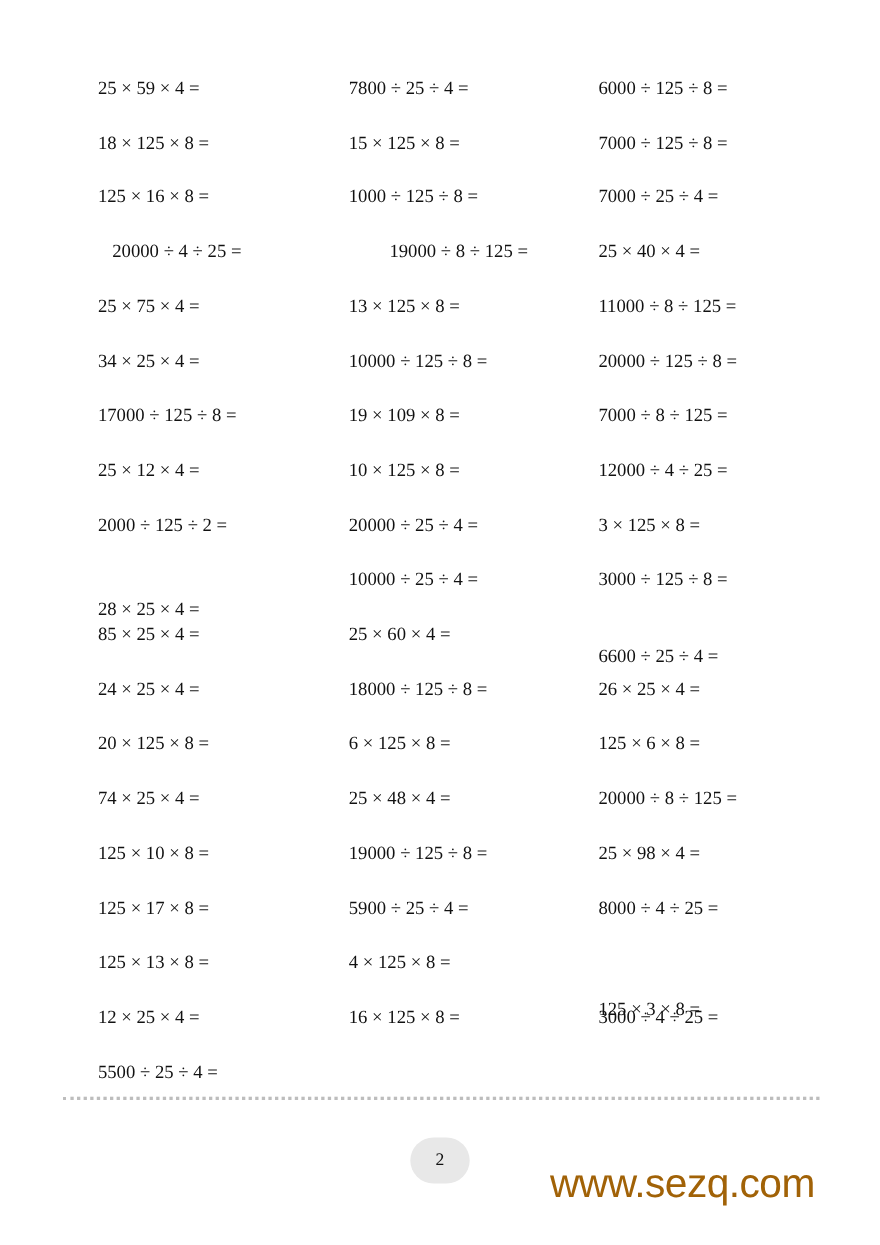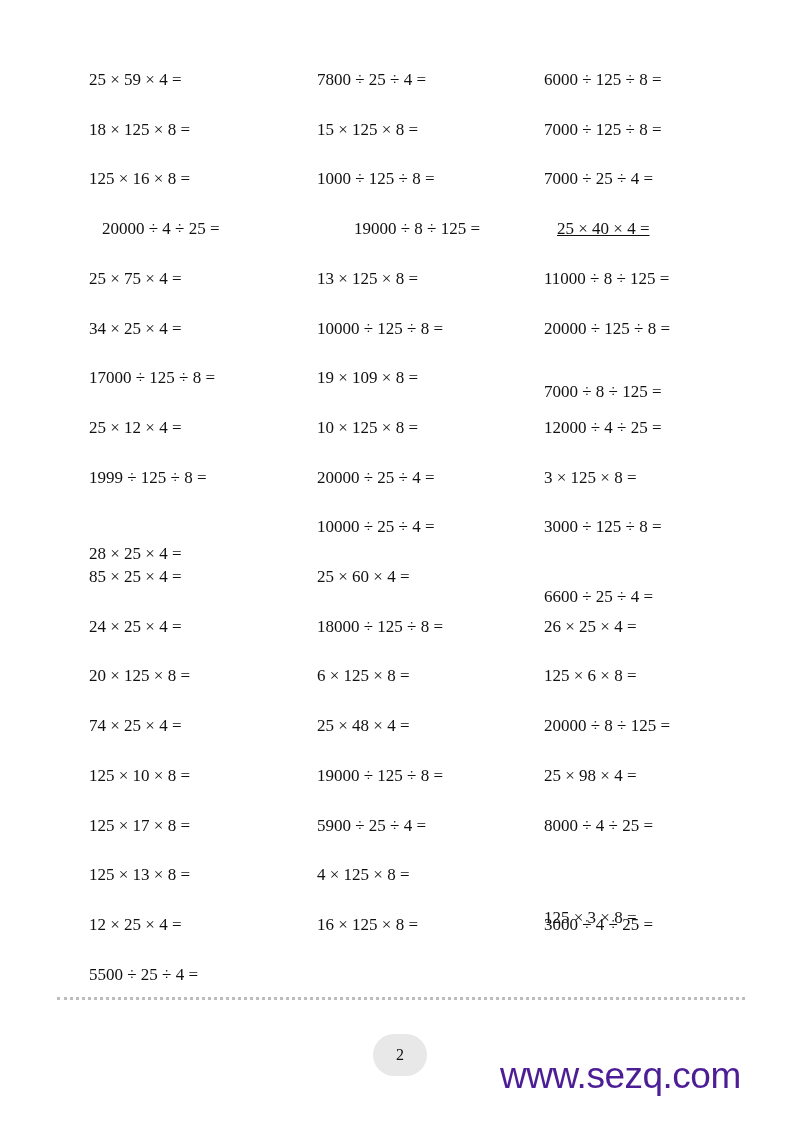--- a/index.html
+++ b/index.html
@@ -16,36 +16,36 @@
     position: absolute; left: 57px; top: 997px; width: 688px; height: 0;
     border-top: 3px dotted #bdbdbd;
   }
   .page-badge {
     position: absolute; left: 373px; top: 1034px; width: 54px; height: 42px;
     border-radius: 21px; background: #e8e8e8; text-align: center;
     line-height: 42px; font-size: 16px;
   }
   .watermark {
     position: absolute; left: 500px; top: 1055px; font-family: "Liberation Sans", sans-serif;
-    font-size: 37px; color: #4c1d95; letter-spacing: -0.5px;
+    font-size: 37px; color: #a16207; letter-spacing: -0.5px;
   }
 </style>
 </head>
 <body>
 
 <div class="grid" id="grid">
     <div class="problem" style="left: 89px; top: 70px;">25 × 59 × 4 =</div>
     <div class="problem" style="left: 89px; top: 119.7px;">18 × 125 × 8 =</div>
     <div class="problem" style="left: 89px; top: 169.4px;">125 × 16 × 8 =</div>
     <div class="problem" style="left: 102px; top: 219.1px;">20000 ÷ 4 ÷ 25 =</div>
     <div class="problem" style="left: 89px; top: 268.8px;">25 × 75 × 4 =</div>
     <div class="problem" style="left: 89px; top: 318.5px;">34 × 25 × 4 =</div>
     <div class="problem" style="left: 89px; top: 368.2px;">17000 ÷ 125 ÷ 8 =</div>
     <div class="problem" style="left: 89px; top: 417.9px;">25 × 12 × 4 =</div>
-    <div class="problem" style="left: 89px; top: 467.6px;">1999 ÷ 125 ÷ 8 =</div>
+    <div class="problem" style="left: 89px; top: 467.6px;">2000 ÷ 125 ÷ 2 =</div>
     <div class="problem" style="left: 89px; top: 517.3px; margin-top: 27px;">28 × 25 × 4 =</div>
     <div class="problem" style="left: 89px; top: 567px;">85 × 25 × 4 =</div>
     <div class="problem" style="left: 89px; top: 616.7px;">24 × 25 × 4 =</div>
     <div class="problem" style="left: 89px; top: 666.4px;">20 × 125 × 8 =</div>
     <div class="problem" style="left: 89px; top: 716.1px;">74 × 25 × 4 =</div>
     <div class="problem" style="left: 89px; top: 765.8px;">125 × 10 × 8 =</div>
     <div class="problem" style="left: 89px; top: 815.5px;">125 × 17 × 8 =</div>
     <div class="problem" style="left: 89px; top: 865.2px;">125 × 13 × 8 =</div>
     <div class="problem" style="left: 89px; top: 914.9px;">12 × 25 × 4 =</div>
     <div class="problem" style="left: 89px; top: 964.6px;">5500 ÷ 25 ÷ 4 =</div>
@@ -63,24 +63,24 @@
     <div class="problem" style="left: 317px; top: 616.7px;">18000 ÷ 125 ÷ 8 =</div>
     <div class="problem" style="left: 317px; top: 666.4px;">6 × 125 × 8 =</div>
     <div class="problem" style="left: 317px; top: 716.1px;">25 × 48 × 4 =</div>
     <div class="problem" style="left: 317px; top: 765.8px;">19000 ÷ 125 ÷ 8 =</div>
     <div class="problem" style="left: 317px; top: 815.5px;">5900 ÷ 25 ÷ 4 =</div>
     <div class="problem" style="left: 317px; top: 865.2px;">4 × 125 × 8 =</div>
     <div class="problem" style="left: 317px; top: 914.9px;">16 × 125 × 8 =</div>
     <div class="problem" style="left: 544px; top: 70px;">6000 ÷ 125 ÷ 8 =</div>
     <div class="problem" style="left: 544px; top: 119.7px;">7000 ÷ 125 ÷ 8 =</div>
     <div class="problem" style="left: 544px; top: 169.4px;">7000 ÷ 25 ÷ 4 =</div>
-    <div class="problem" style="left: 557px; top: 219.1px; text-decoration: underline;">25 × 40 × 4 =</div>
+    <div class="problem" style="left: 544px; top: 219.1px;">25 × 40 × 4 =</div>
     <div class="problem" style="left: 544px; top: 268.8px;">11000 ÷ 8 ÷ 125 =</div>
     <div class="problem" style="left: 544px; top: 318.5px;">20000 ÷ 125 ÷ 8 =</div>
-    <div class="problem" style="left: 544px; top: 368.2px; margin-top: 14px;">7000 ÷ 8 ÷ 125 =</div>
+    <div class="problem" style="left: 544px; top: 368.2px;">7000 ÷ 8 ÷ 125 =</div>
     <div class="problem" style="left: 544px; top: 417.9px; text-align: center;">12000 ÷ 4 ÷ 25 =</div>
     <div class="problem" style="left: 544px; top: 467.6px;">3 × 125 × 8 =</div>
     <div class="problem" style="left: 544px; top: 517.3px;">3000 ÷ 125 ÷ 8 =</div>
     <div class="problem" style="left: 544px; top: 567px; margin-top: 20px;">6600 ÷ 25 ÷ 4 =</div>
     <div class="problem" style="left: 544px; top: 616.7px;">26 × 25 × 4 =</div>
     <div class="problem" style="left: 544px; top: 666.4px;">125 × 6 × 8 =</div>
     <div class="problem" style="left: 544px; top: 716.1px;">20000 ÷ 8 ÷ 125 =</div>
     <div class="problem" style="left: 544px; top: 765.8px;">25 × 98 × 4 =</div>
     <div class="problem" style="left: 544px; top: 815.5px;">8000 ÷ 4 ÷ 25 =</div>
     <div class="problem" style="left: 544px; top: 865.2px; margin-top: 43px;">125 × 3 × 8 =</div>

